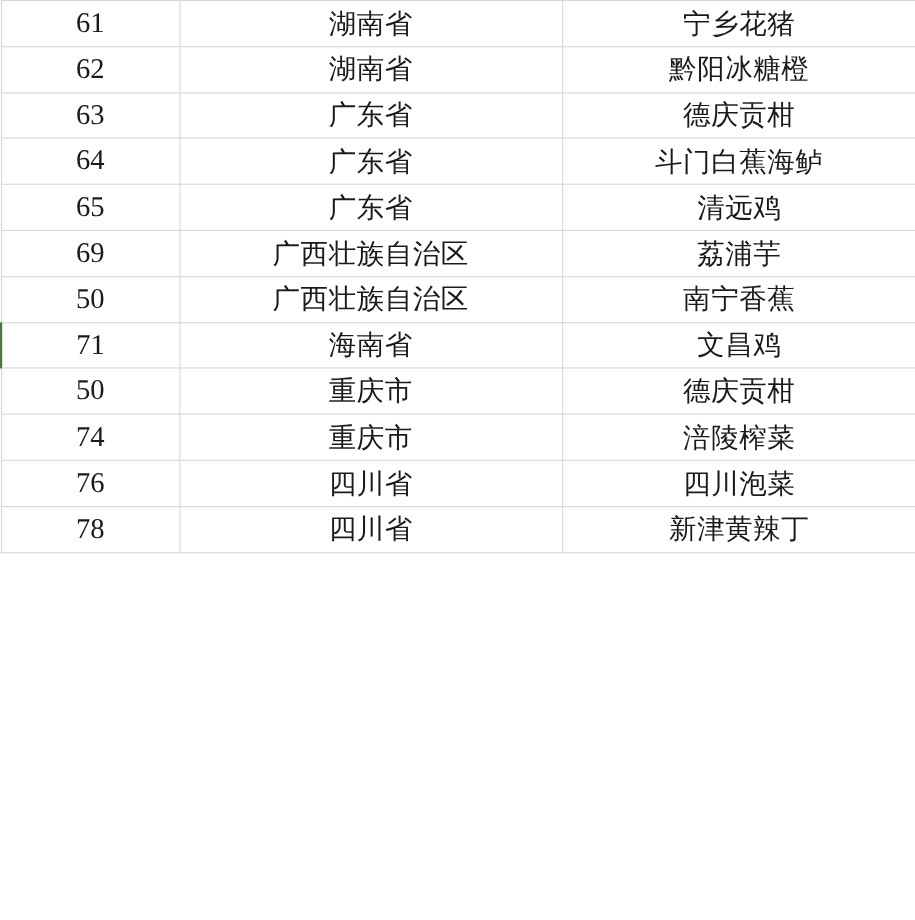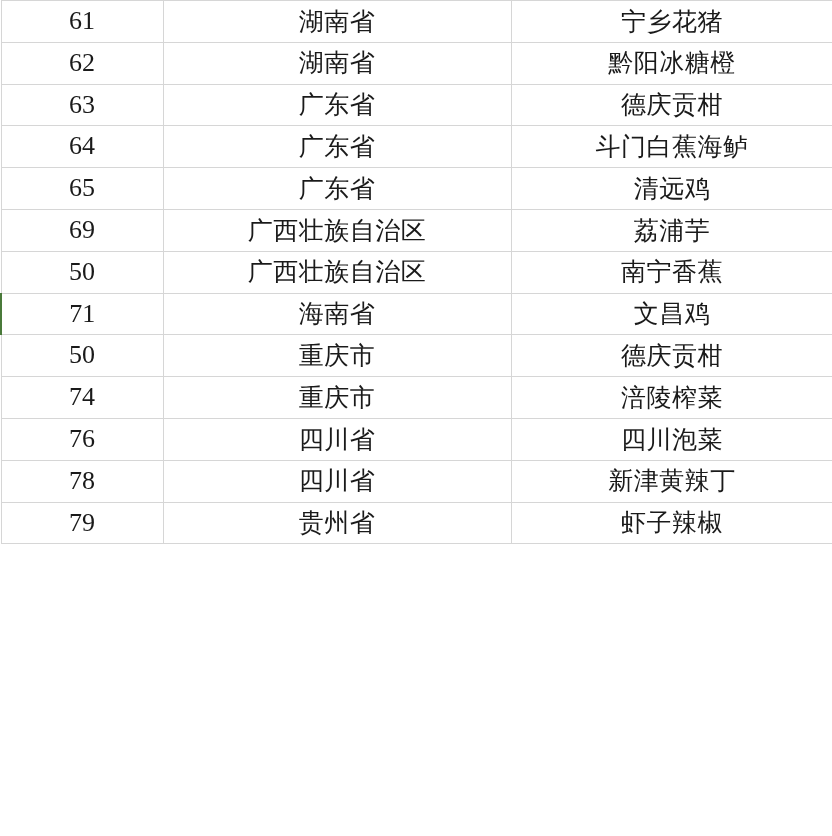--- a/index.html
+++ b/index.html
@@ -127,20 +127,15 @@
       <tr>
         <td class="idx">76</td>
         <td class="prov">四川省</td>
         <td class="prod">四川泡菜</td>
       </tr>
       <tr>
         <td class="idx">78</td>
         <td class="prov">四川省</td>
         <td class="prod">新津黄辣丁</td>
       </tr>
-      <tr>
-        <td class="idx">79</td>
-        <td class="prov">贵州省</td>
-        <td class="prod">虾子辣椒</td>
-      </tr>
     </tbody>
   </table>
 </div>
 
 </body></html>

